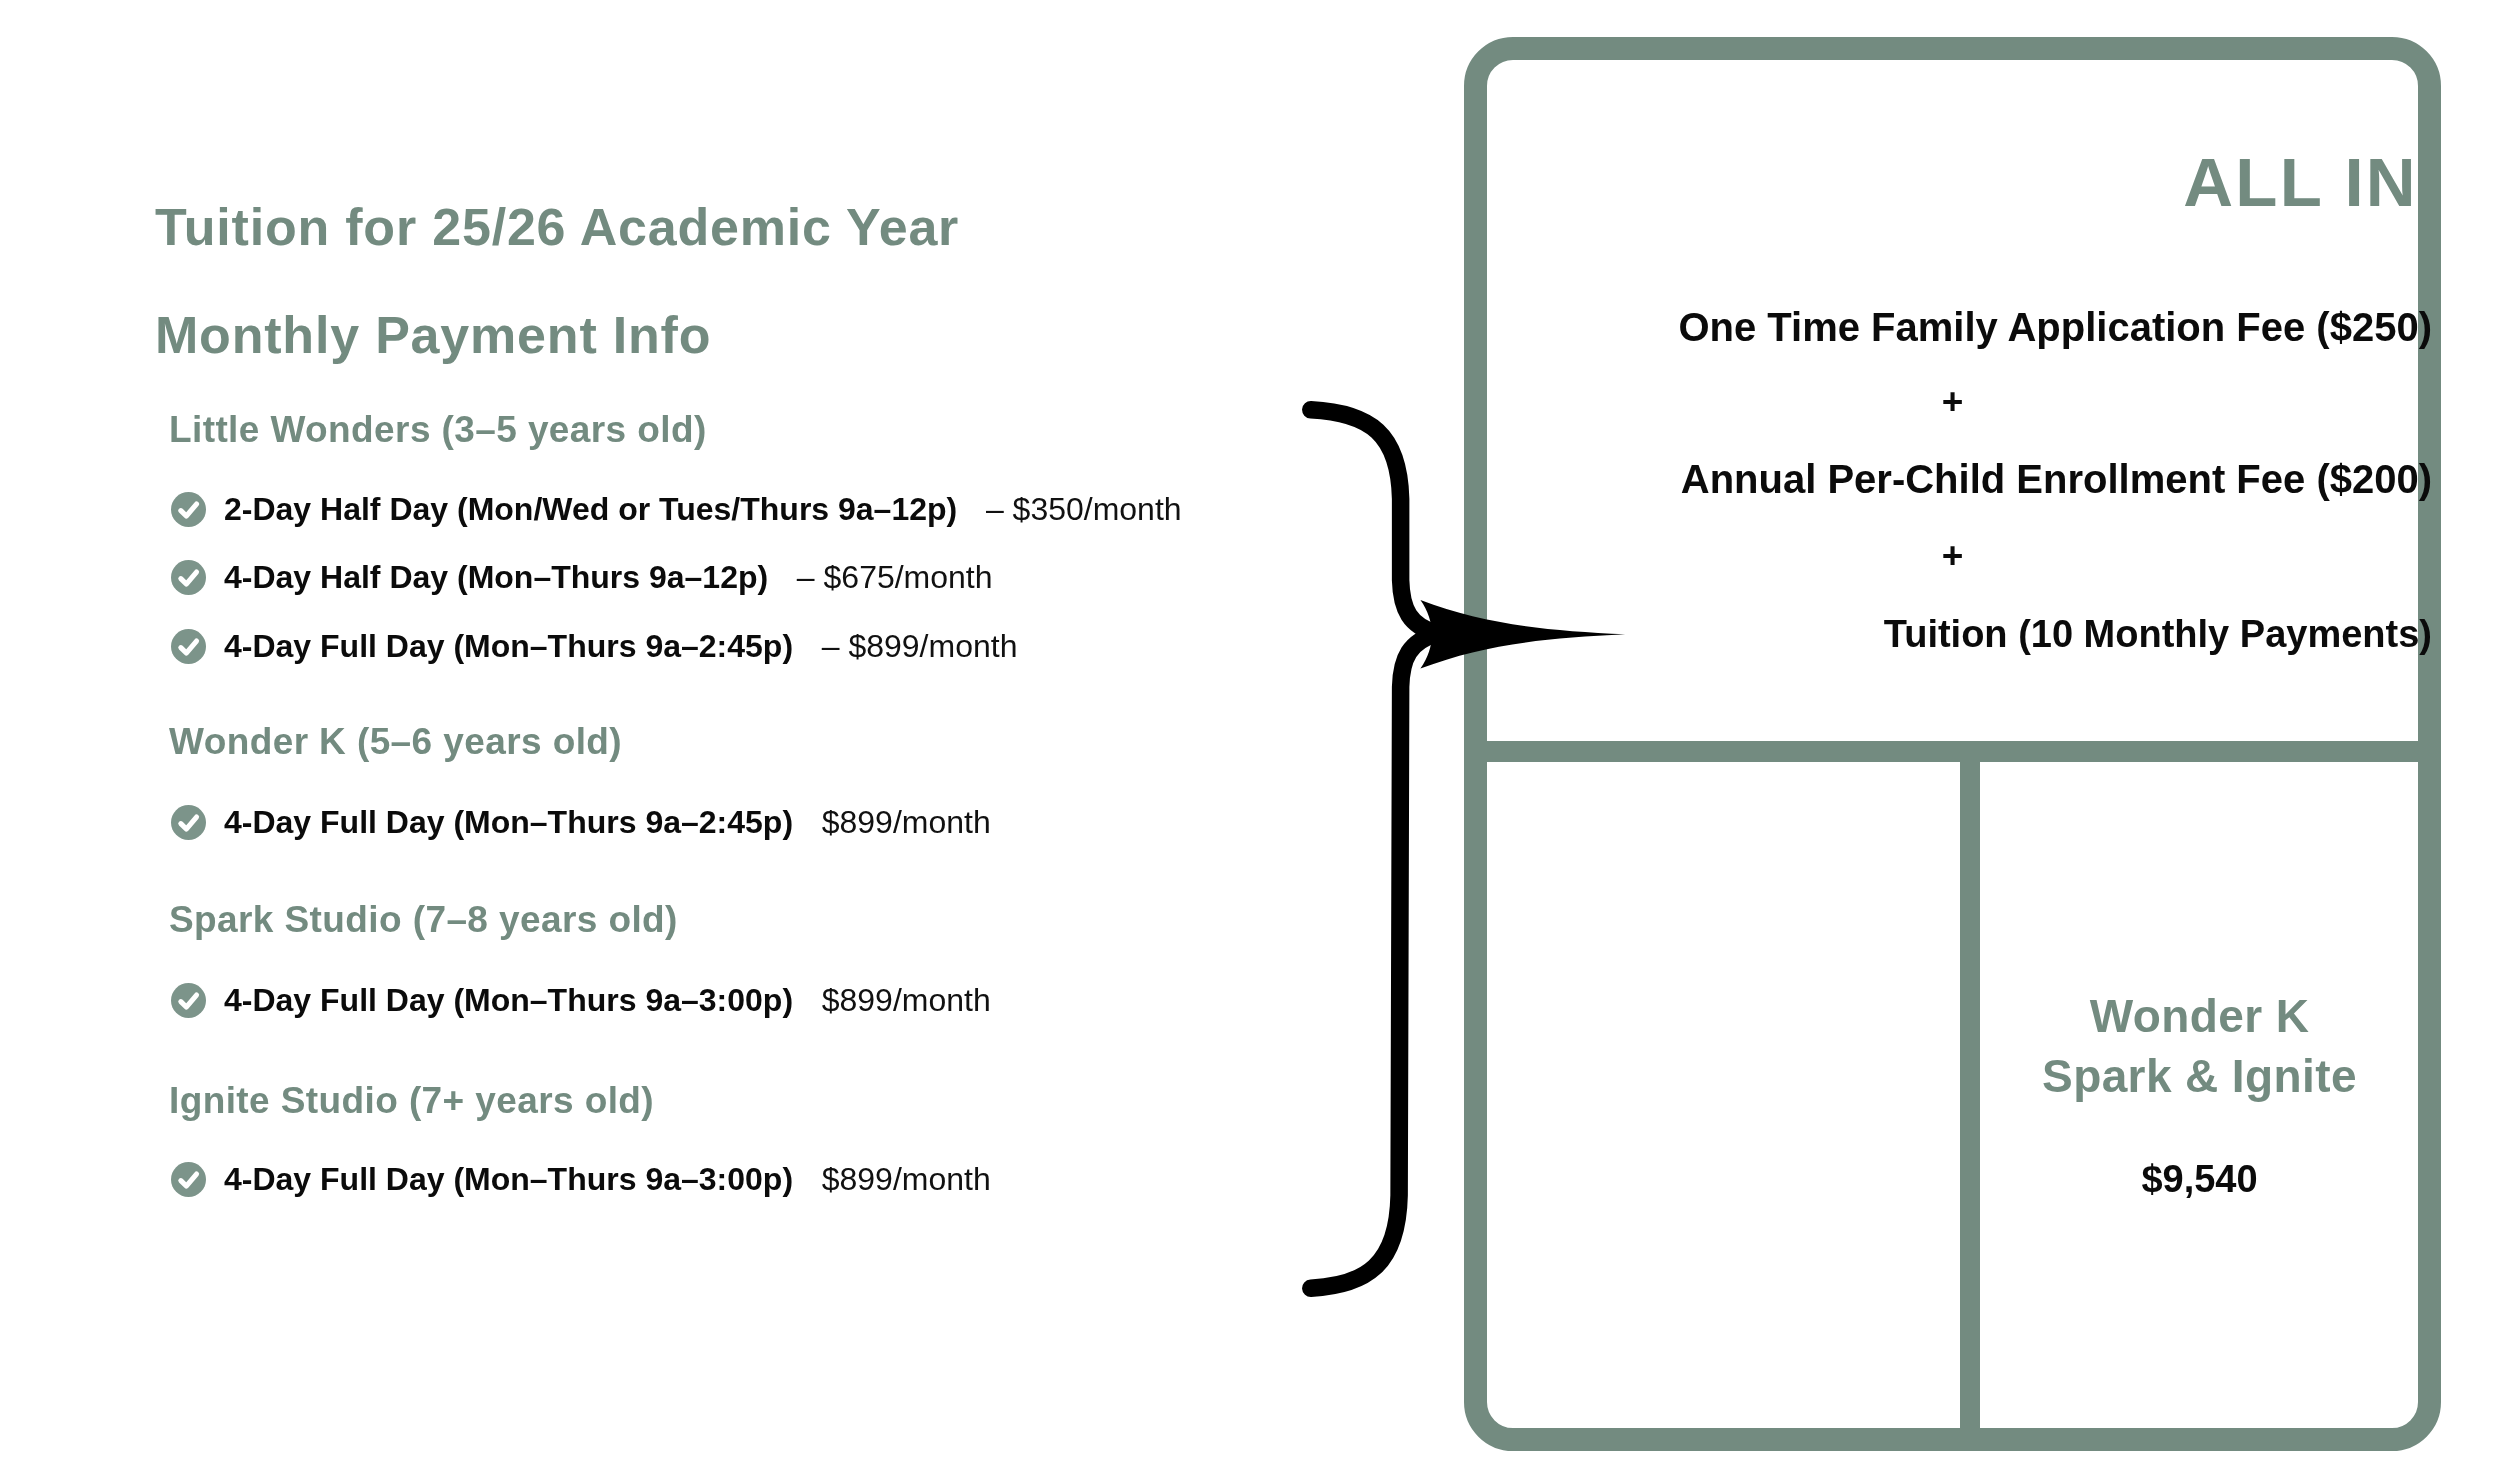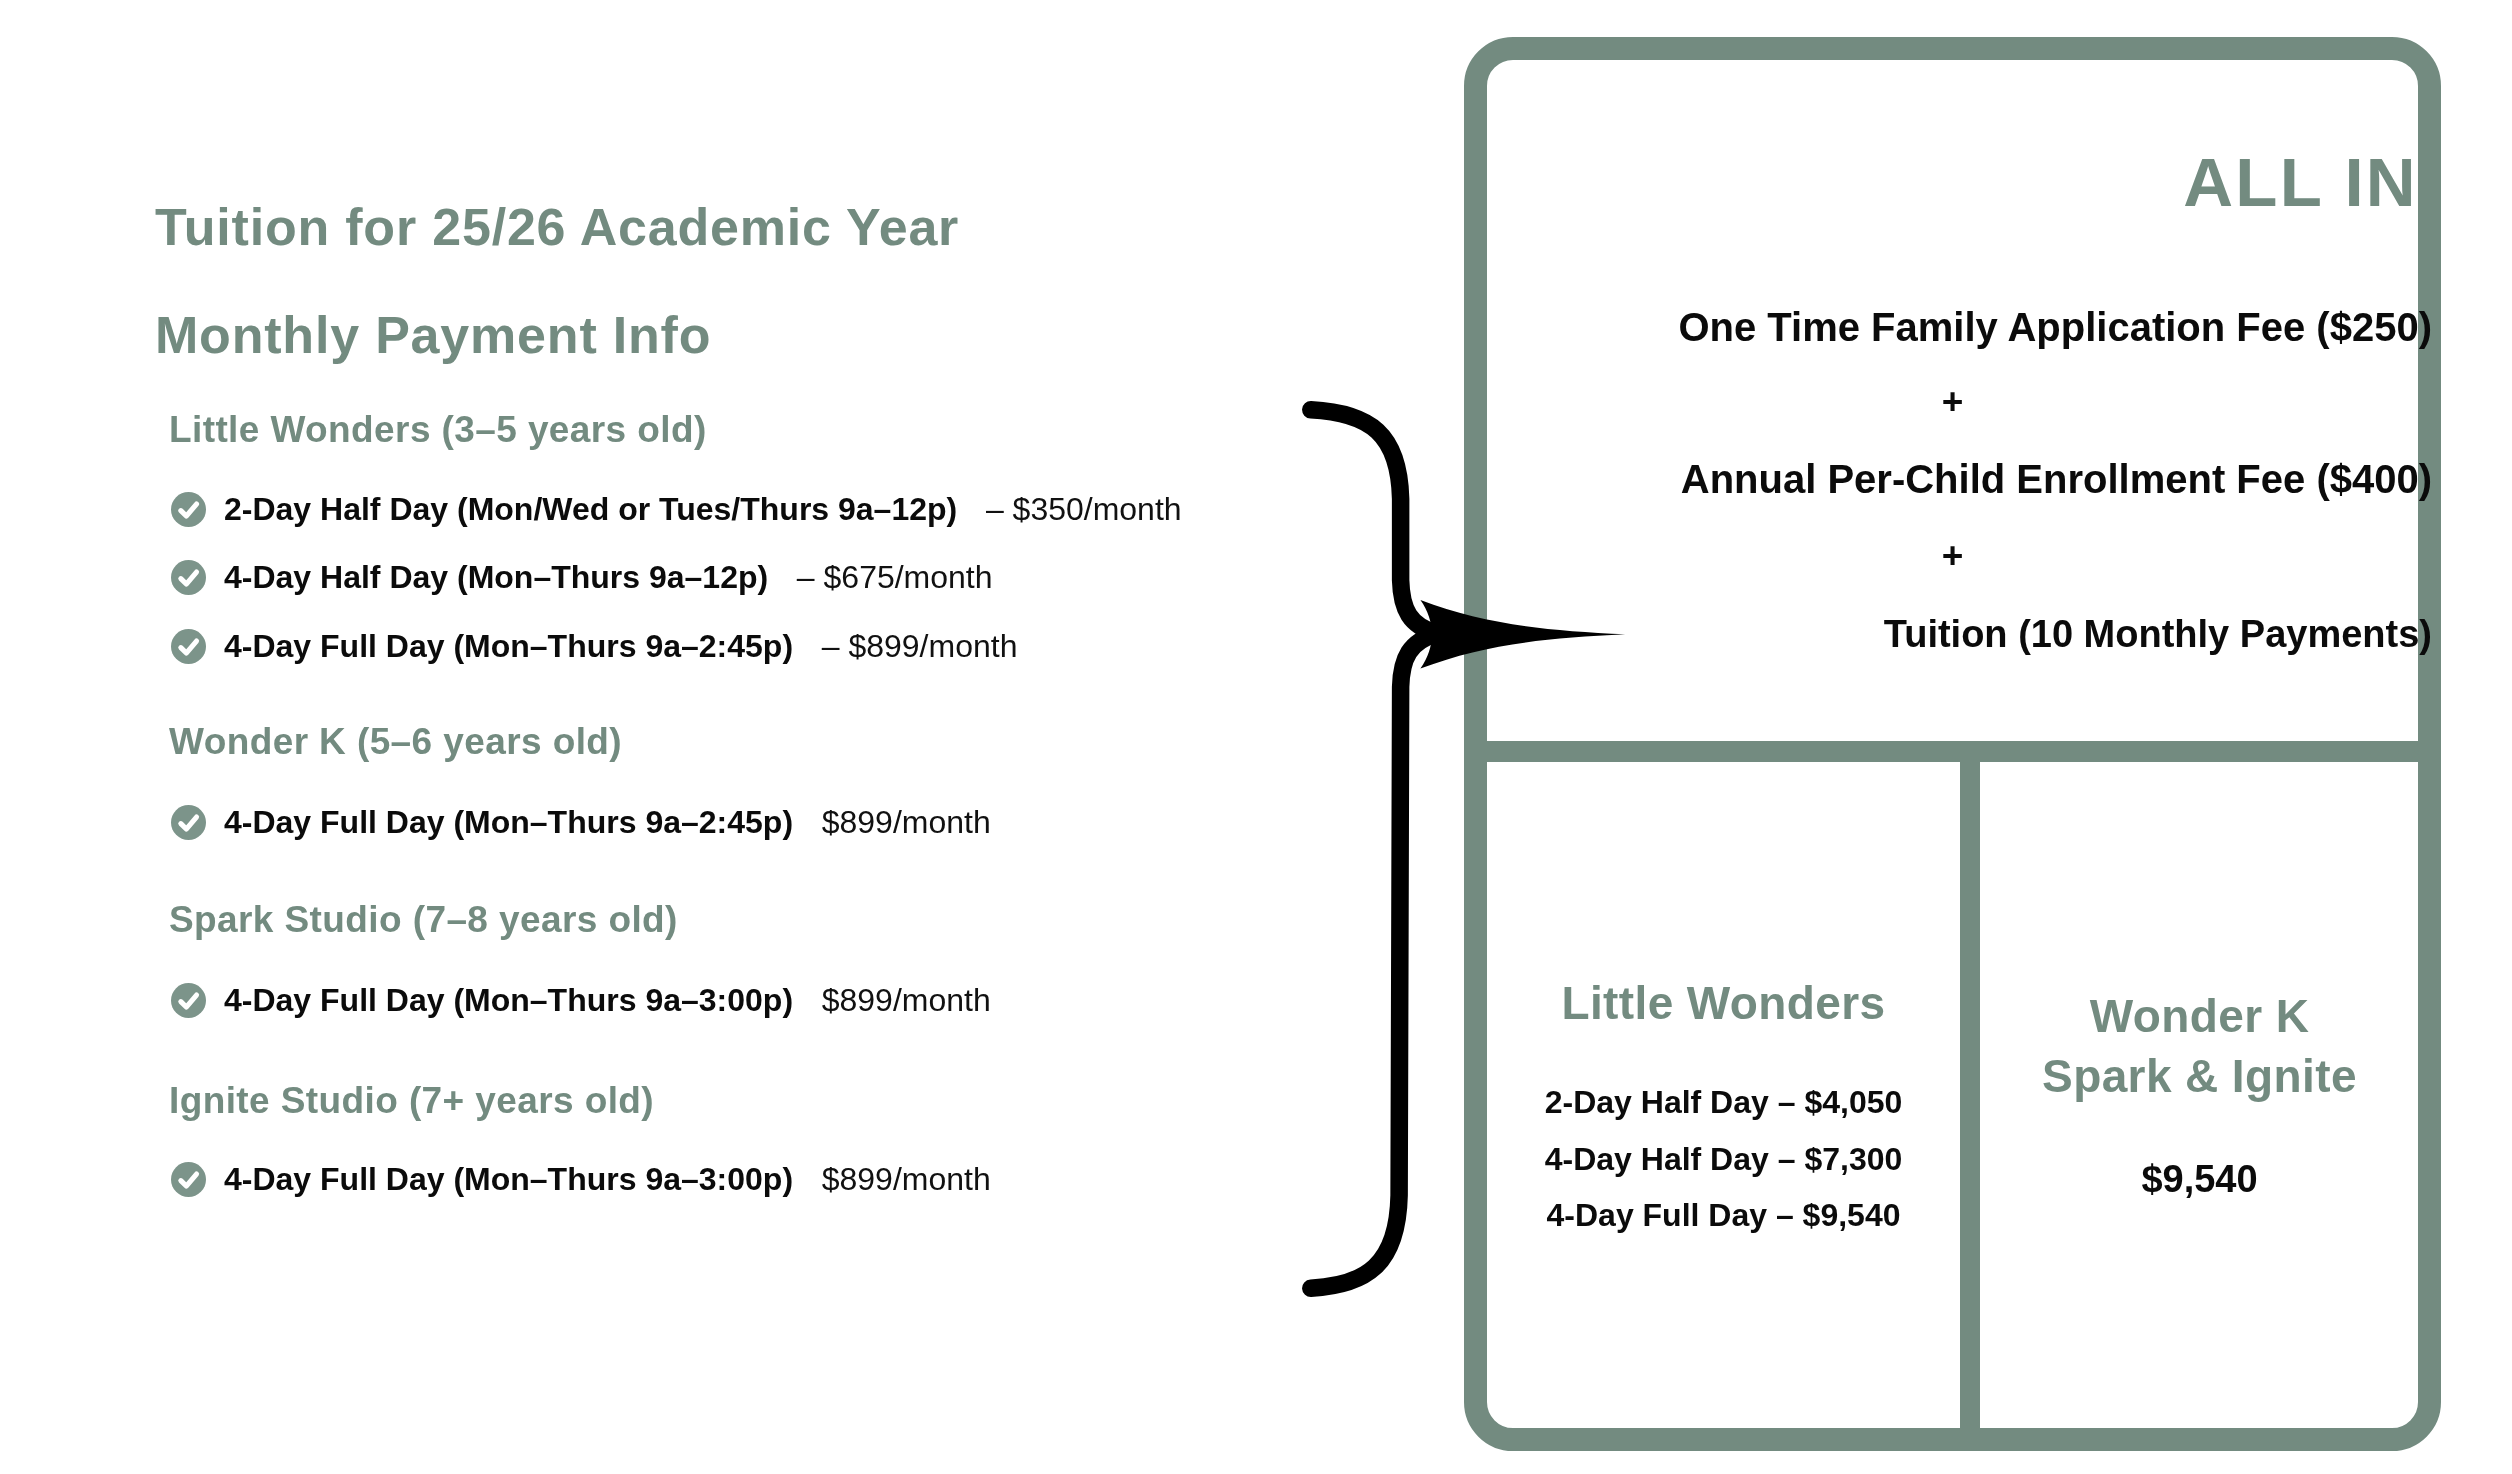--- a/index.html
+++ b/index.html
@@ -163,33 +163,27 @@
     </svg>
     <span class="sched">4-Day Full Day (Mon–Thurs 9a–3:00p)</span>
     <span class="price">$899/month</span>
   </div>
 
   <div class="panel">
     <div class="allin">ALL IN</div>
 
     <div class="fee fee-1">One Time Family Application Fee ($250)</div>
     <div class="plus plus-1">+</div>
-    <div class="fee fee-2">Annual Per-Child Enrollment Fee ($400)</div>
+    <div class="fee fee-2">Annual Per-Child Enrollment Fee ($200)</div>
     <div class="plus plus-2">+</div>
     <div class="fee fee-3">Tuition (10 Monthly Payments)</div>
 
     <div class="hdiv"></div>
     <div class="vdiv"></div>
 
-    <div class="cell cell-left">
-      <div class="cell-heading cl-h">Little Wonders</div>
-      <div class="cl-row cl-r1">2-Day Half Day – $4,050</div>
-      <div class="cl-row cl-r2">4-Day Half Day – $7,300</div>
-      <div class="cl-row cl-r3">4-Day Full Day – $9,540</div>
-    </div>
 
     <div class="cell cell-right">
       <div class="cr-h">
         <div>Wonder K</div>
         <div>Spark &amp; Ignite</div>
       </div>
       <div class="cr-price">$9,540</div>
     </div>
   </div>
 

